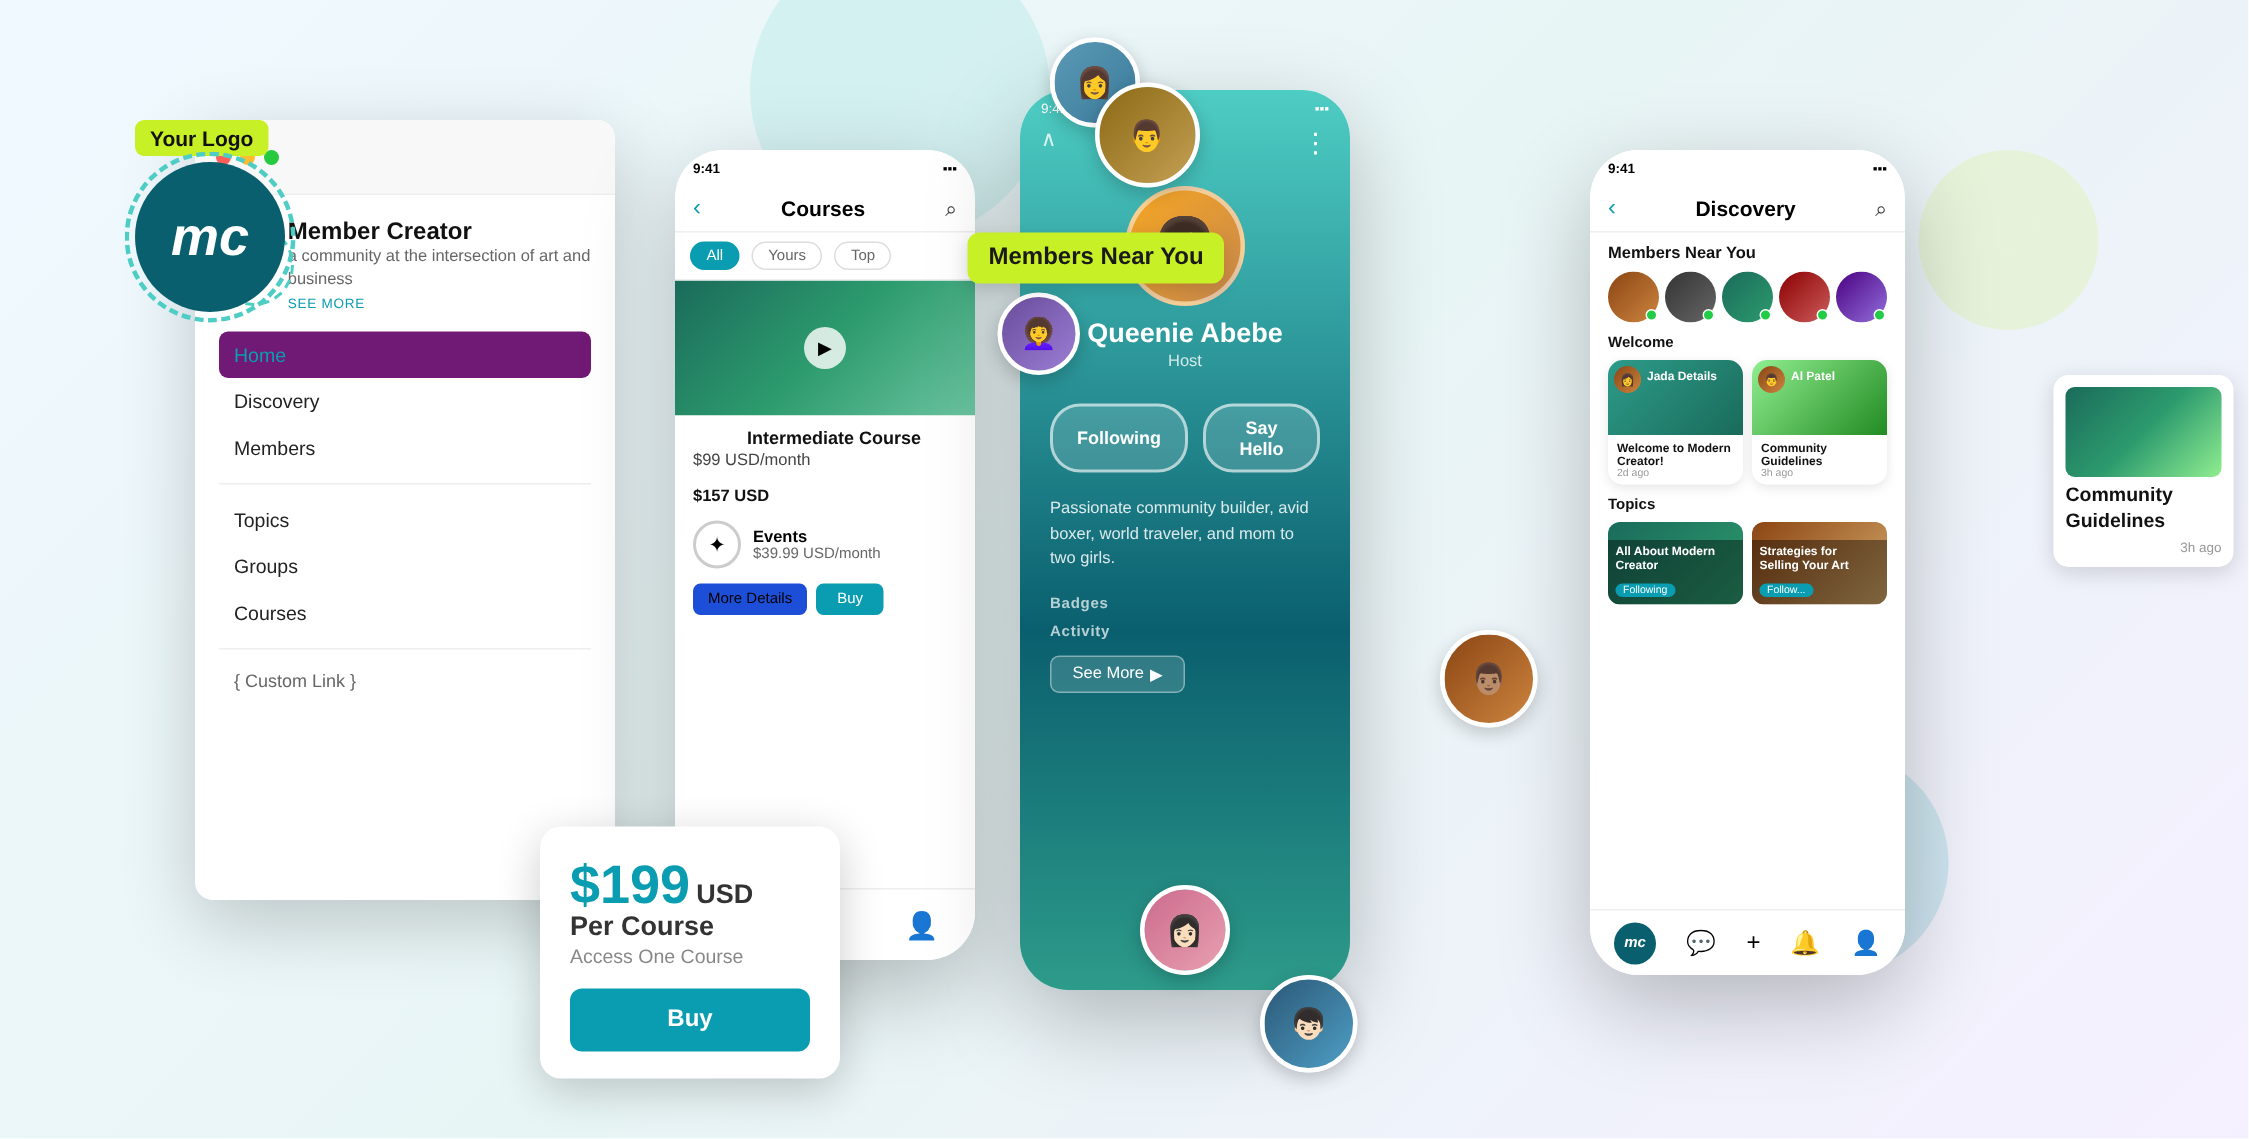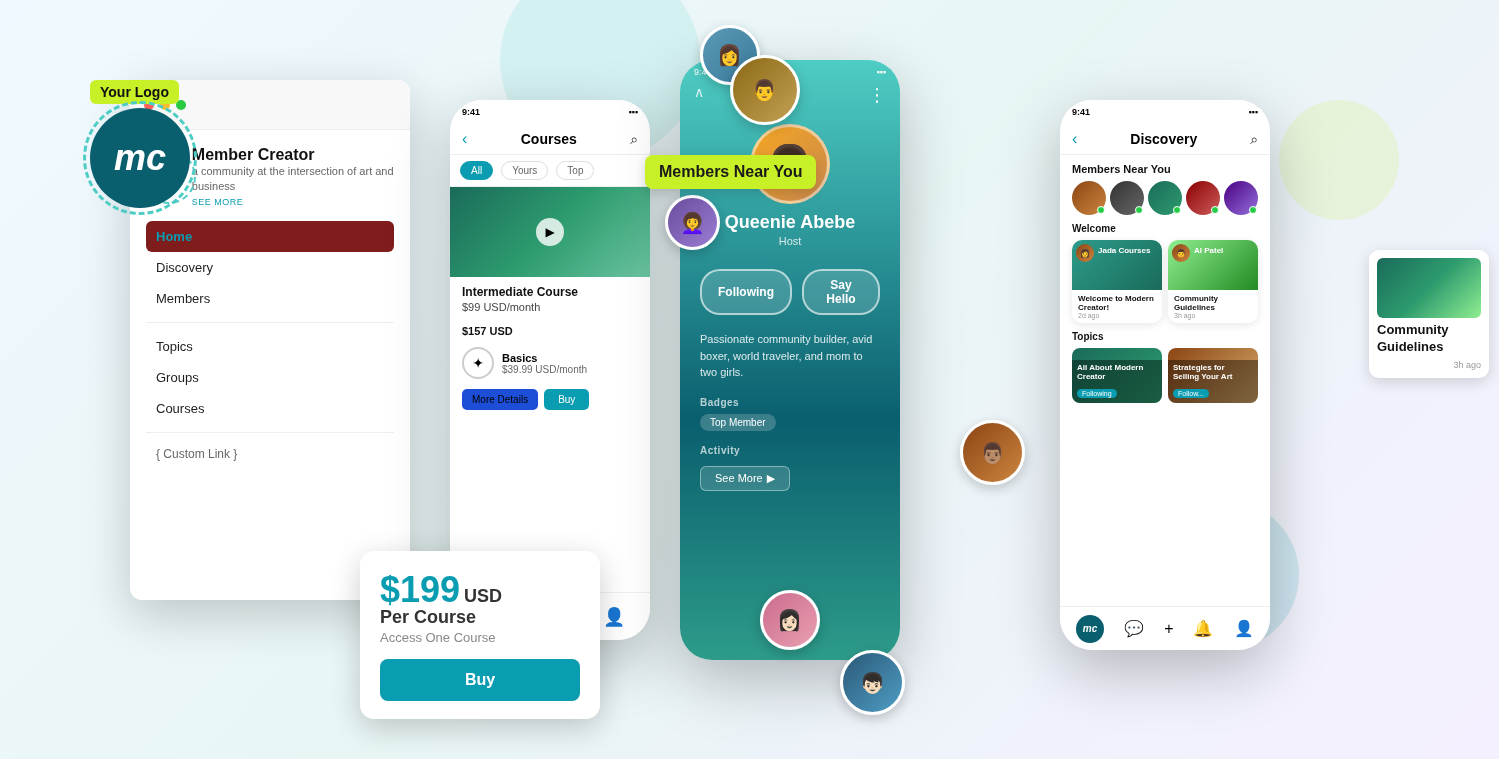--- a/index.html
+++ b/index.html
@@ -119,21 +119,21 @@
     .web-community-desc { font-size: 11px; color: #666; line-height: 1.4; }
     .web-see-more { font-size: 9px; color: #0a9cb0; margin-top: 2px; letter-spacing: 0.5px; }
     .web-nav { margin-top: 14px; }
     .web-nav-item {
       padding: 8px 10px;
       font-size: 13px;
       color: #222;
       border-radius: 6px;
       cursor: pointer;
     }
-    .web-nav-item.active { background: #7f1d1d; font-weight: 700; color: #0a9cb0; }
+    .web-nav-item.active { background: #701a75; font-weight: 400; color: #0a9cb0; }
     .web-nav-divider { height: 1px; background: #eee; margin: 8px 0; }
     .web-custom-link { font-size: 12px; color: #666; padding: 6px 10px; }
 
     
     .phone-courses {
       top: 100px;
       left: 450px;
       width: 200px;
       height: 540px;
       z-index: 15;
@@ -188,21 +188,21 @@
       justify-content: center;
     }
     .play-btn {
       width: 28px; height: 28px;
       border-radius: 50%;
       background: rgba(255,255,255,0.8);
       display: flex; align-items: center; justify-content: center;
       font-size: 12px;
     }
     .course-info { padding: 8px 12px; }
-    .course-title { font-size: 12px; font-weight: 700; color: #111; }
+    .course-title { font-size: 12px; font-weight: 700; color: #111; margin-left: 36px; }
     .course-price { font-size: 11px; color: #444; margin-top: 2px; }
     .choose-btn {
       display: block;
       background: #0a9cb0;
       color: #fff;
       text-align: center;
       padding: 7px;
       border-radius: 6px;
       font-size: 11px;
       font-weight: 600;
@@ -575,21 +575,21 @@
     .callout-members-like {
       top: 540px;
       left: 890px;
     }
 
     
     .pricing-card {
       position: absolute;
       bottom: 40px;
       left: 360px;
-      width: 240px;
+      width: 200px;
       background: #fff;
       border-radius: 14px;
       box-shadow: 0 8px 30px rgba(0,0,0,0.2);
       padding: 18px 20px;
       z-index: 28;
     }
     .pricing-amount { display: flex; align-items: baseline; gap: 4px; }
     .pricing-dollar { font-size: 36px; font-weight: 900; color: #0a9cb0; }
     .pricing-usd { font-size: 18px; font-weight: 600; color: #333; }
     .pricing-label { font-size: 18px; font-weight: 600; color: #333; margin-top: -4px; }
@@ -685,21 +685,21 @@
       </div>
     </div>
     <div class="course-info">
       <div class="course-title">Intermediate Course</div>
       <div class="course-price">$99 USD/month</div>
     </div>
     <div class="price-big">$157 USD</div>
     <div class="basics-row">
       <div class="basics-icon">✦</div>
       <div class="basics-text">
-        <div class="basics-title">Basics</div>
+        <div class="basics-title">Events</div>
         <div class="basics-sub">$39.99 USD/month</div>
       </div>
     </div>
     <div class="more-details-row">
       <button class="more-details-btn">More Details</button>
       <button class="buy-btn-sm">Buy</button>
     </div>
     <div class="phone-bottom-bar">
       <span>+</span>
       <span>🔔</span>
@@ -720,23 +720,20 @@
       <div class="profile-avatar">👩🏾</div>
       <div class="profile-name">Queenie Abebe</div>
       <div class="profile-role">Host</div>
     </div>
     <div class="profile-actions">
       <button class="following-btn">Following</button>
       <button class="say-hello-btn">Say Hello</button>
     </div>
     <div class="profile-bio">Passionate community builder, avid boxer, world traveler, and mom to two girls.</div>
     <div class="profile-section-title">Badges</div>
-    <div class="badge-row">
-      <span class="badge-pill">Top Member</span>
-    </div>
     <div class="profile-section-title">Activity</div>
     <div class="activity-section">
       <button class="see-more-btn">
         <span>See More</span>
         <span>▶</span>
       </button>
     </div>
   </div>
 
   <div class="phone phone-discovery">
@@ -768,21 +765,21 @@
             <div class="online-dot"></div>
           </div>
       </div>
     </div>
     <div class="welcome-section">
       <div class="welcome-title">Welcome</div>
       <div class="welcome-cards">
         <div class="welcome-card">
           <div class="welcome-card-img wc1">
             <div class="wc-avatar">👩</div>
-            <span class="wc-name">Jada Courses</span>
+            <span class="wc-name">Jada Details</span>
           </div>
           <div class="welcome-card-body">
             <div class="wc-title-text">Welcome to Modern Creator!</div>
             <div class="wc-time">2d ago</div>
           </div>
         </div>
         <div class="welcome-card">
           <div class="welcome-card-img wc2">
             <div class="wc-avatar">👨</div>
             <span class="wc-name">Al Patel</span>

